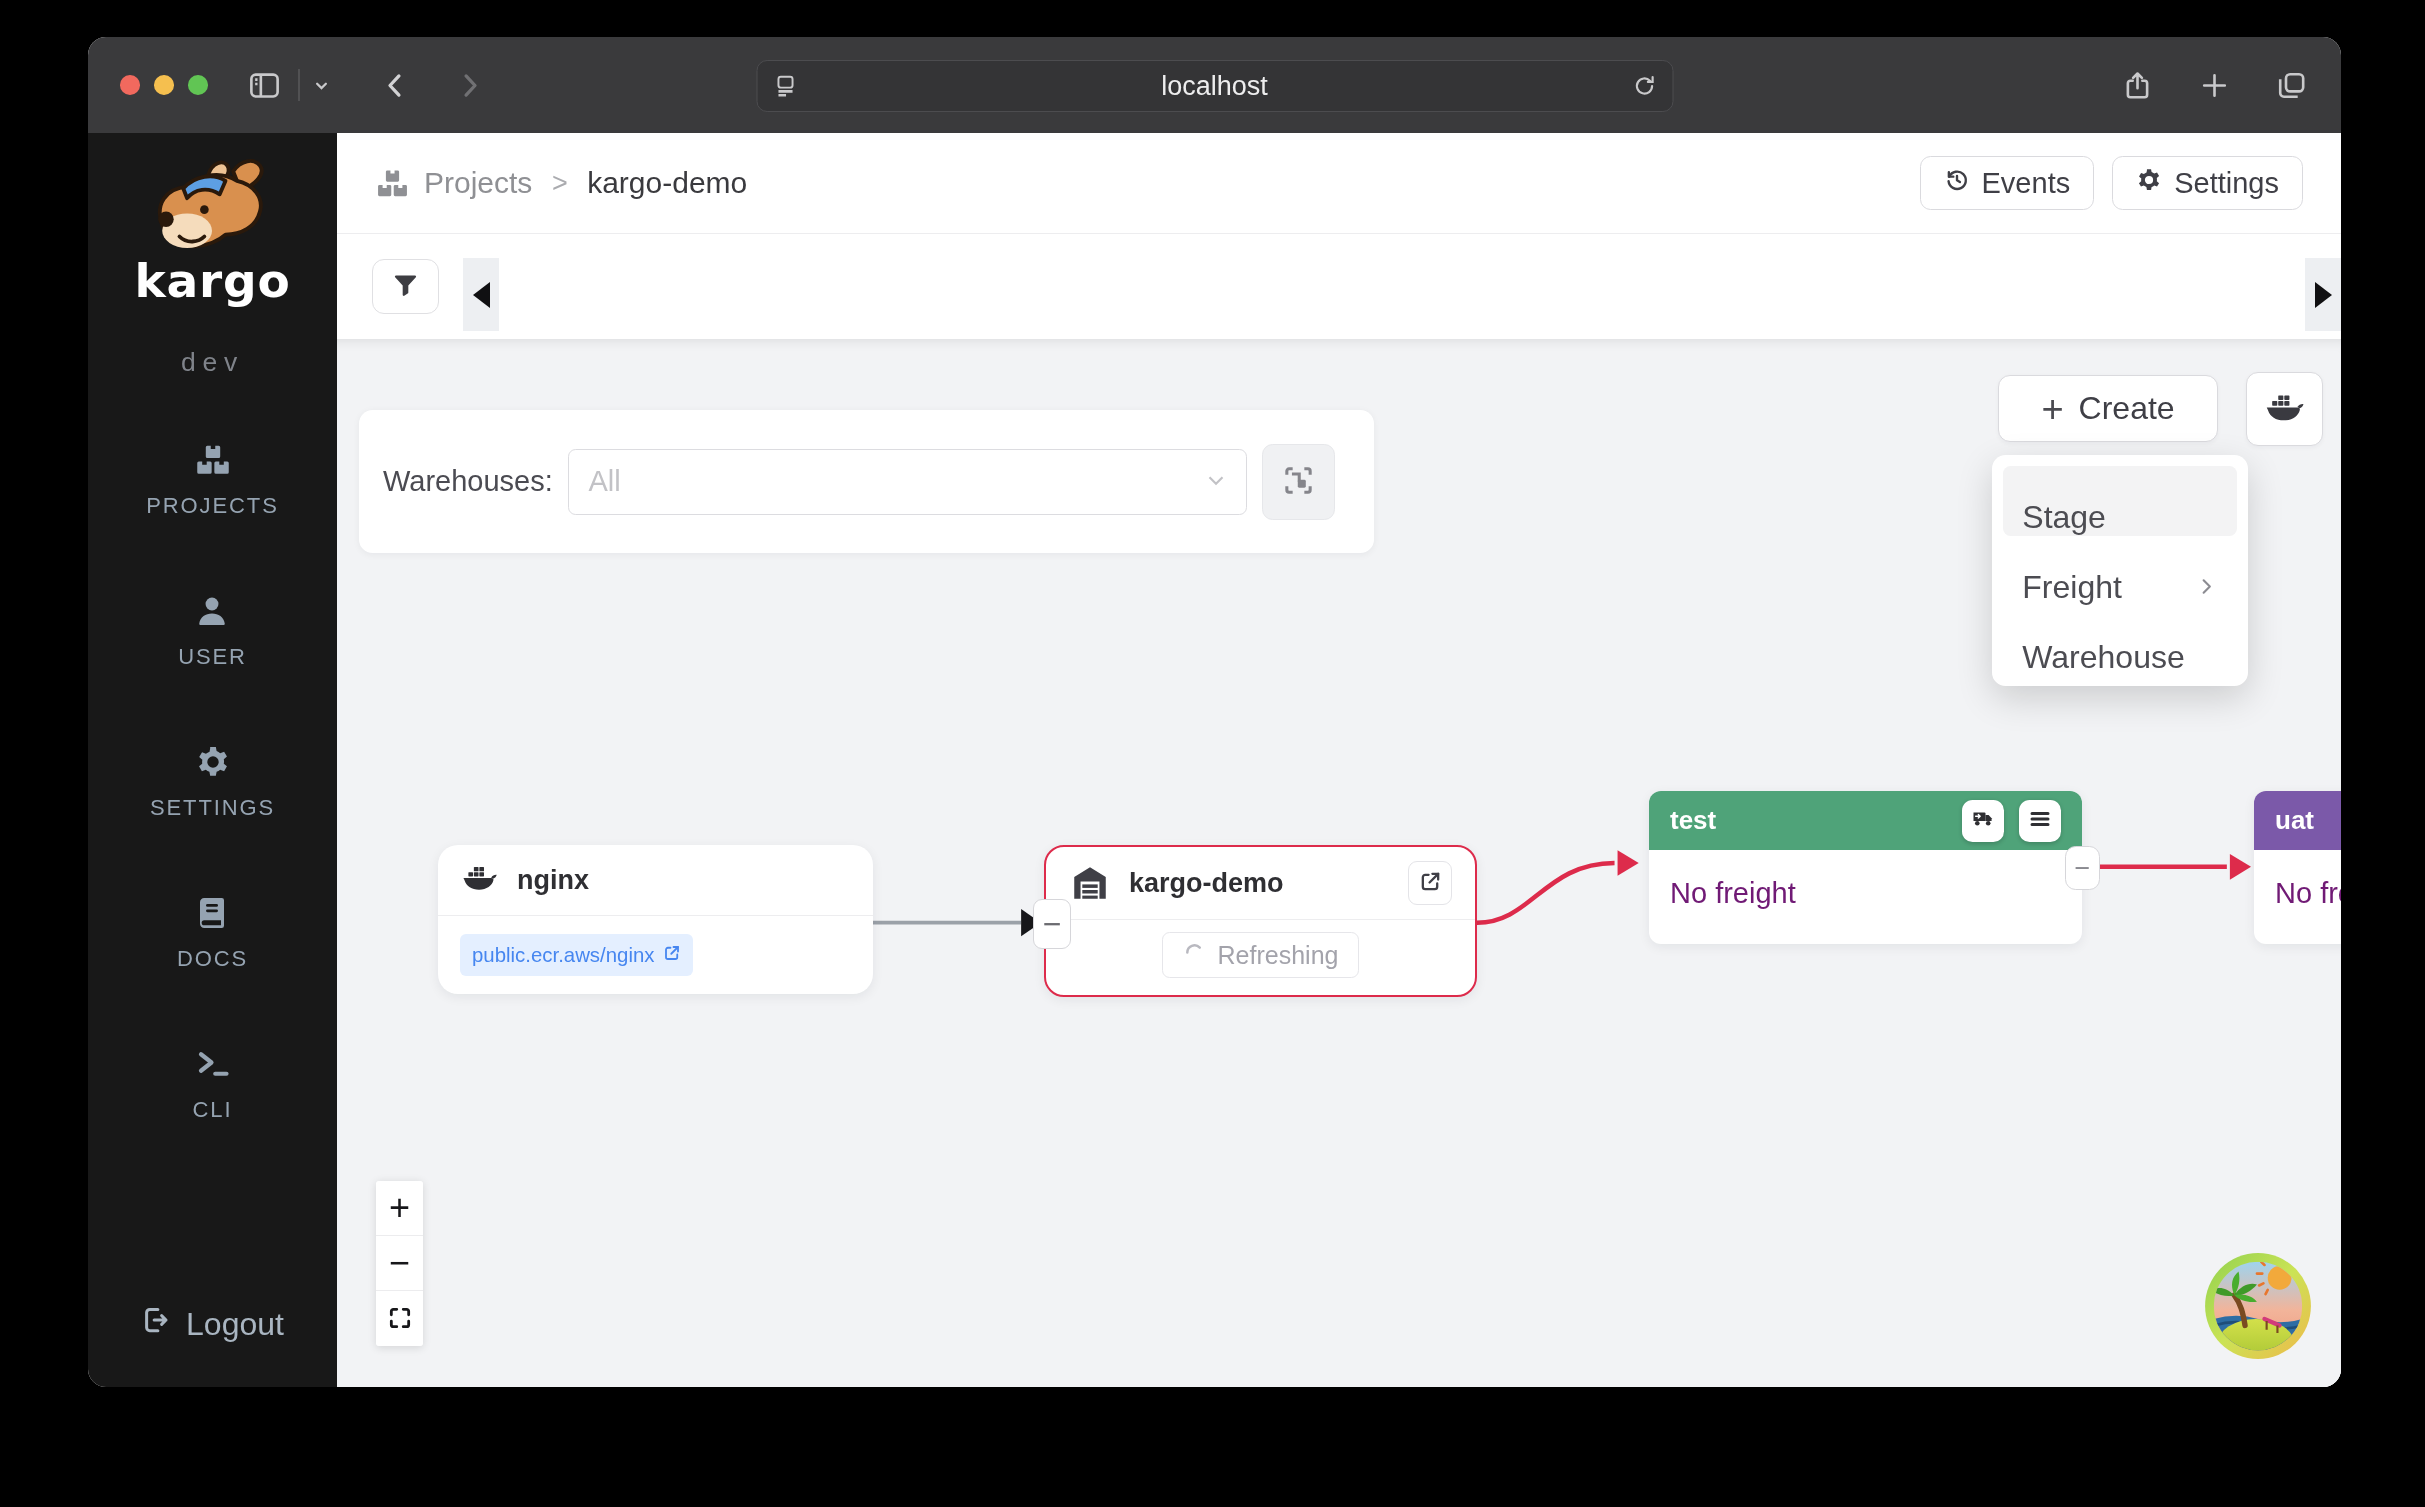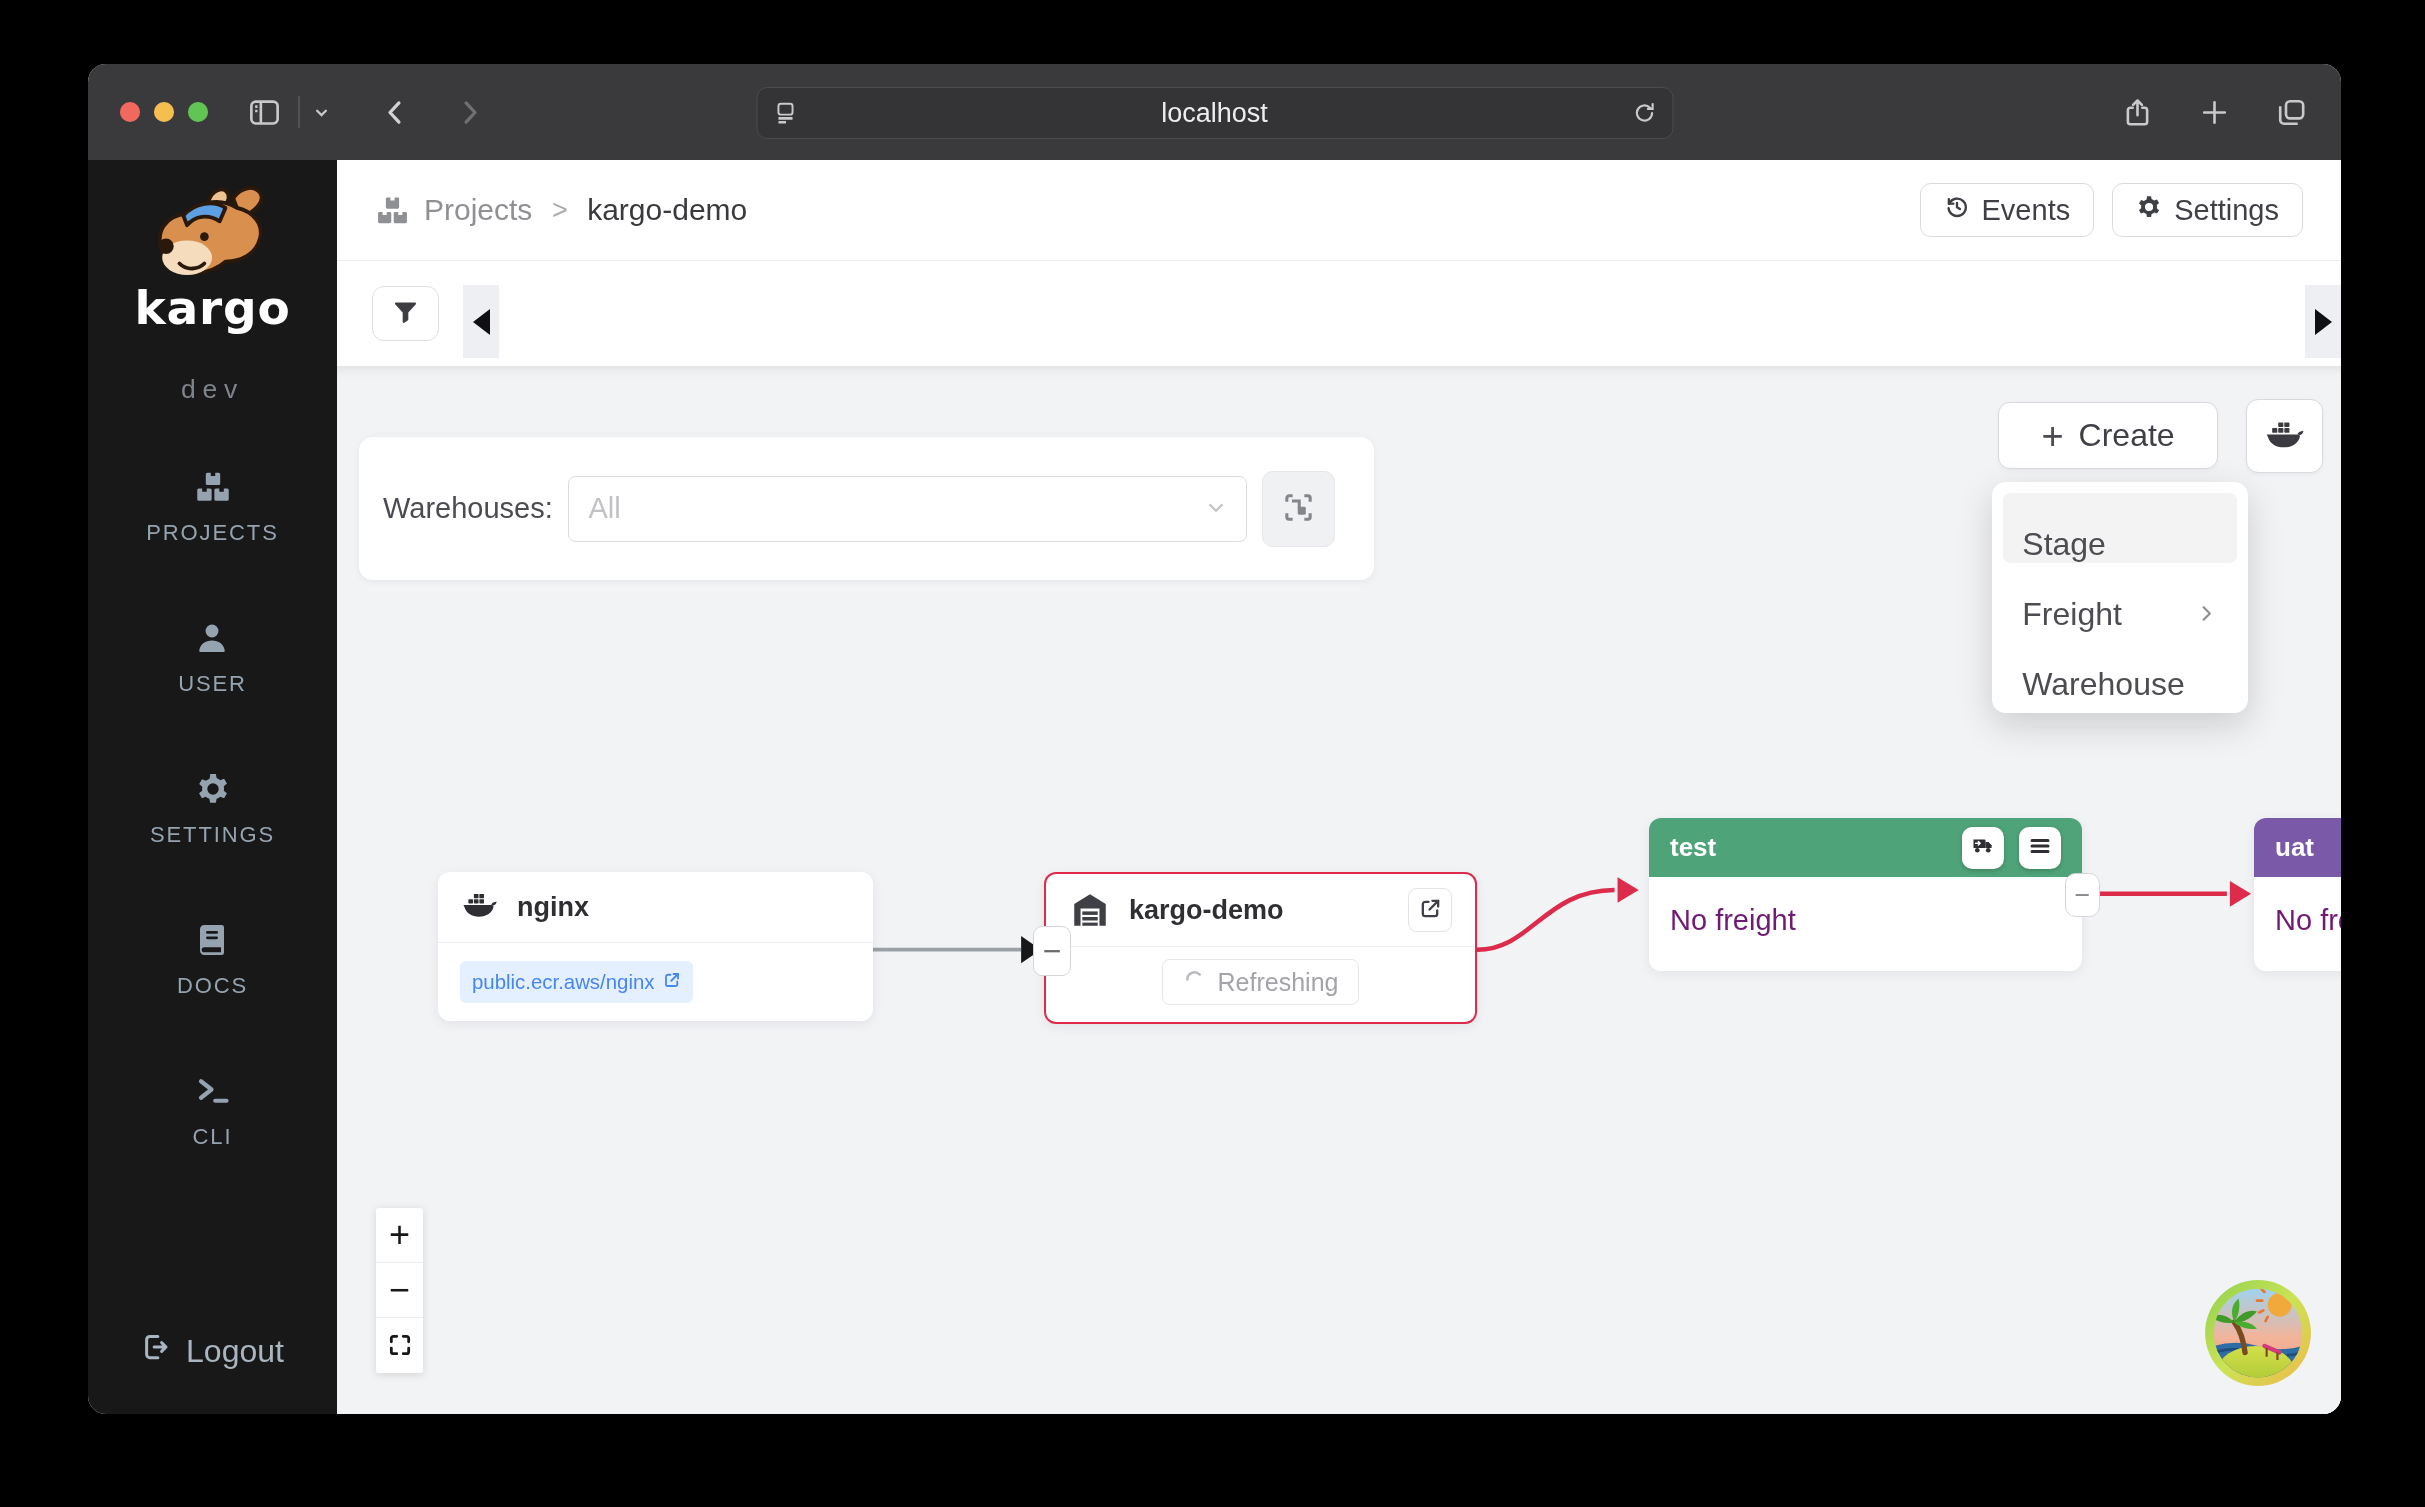--- a/index.html
+++ b/index.html
@@ -1,17 +1,17 @@
 <!DOCTYPE html>
 <html style="font-size:12px"><head>
 <meta charset="utf-8">
 <style>
   html,body{margin:0;padding:0;background:#000;width:2426px;height:1508px;font-family:"Liberation Sans",sans-serif;-webkit-font-smoothing:antialiased;}
   .stage{position:relative;width:2426px;height:1508px;background:#000;overflow:hidden;}
-  .window{position:absolute;left:88px;top:64px;width:2253px;height:1350px;border-radius:18px;overflow:hidden;background:#fff;}
+  .window{position:absolute;left:88px;top:37px;width:2253px;height:1350px;border-radius:18px;overflow:hidden;background:#fff;}
 
   
   .browser-bar{position:relative;height:96px;background:#3a3a3c;display:flex;align-items:center;}
   .traffic{display:flex;gap:14.4px;margin-left:32px;}
   .dot{width:19.7px;height:19.7px;border-radius:50%;}
   .dot.red{background:#f1695e;} .dot.yellow{background:#f5bf4f;} .dot.green{background:#61c554;}
   .bicon{color:#c9c9cb;display:inline-flex;align-items:center;justify-content:center;}
   .bicon svg{display:block;}
   .tb-sep{width:1.5px;height:32px;background:#515153;margin-left:16.6px;}
   .url-field{position:absolute;left:50%;top:23px;transform:translateX(-50%);width:915px;height:50px;background:#343436;border:1.5px solid #4c4c4f;border-radius:10.6px;display:flex;align-items:center;justify-content:center;}
@@ -72,21 +72,21 @@
   .docker-btn{position:absolute;left:1909px;top:33px;width:77px;height:74px;border:1.5px solid #dadade;border-radius:12px;background:#fff;display:flex;align-items:center;justify-content:center;box-sizing:border-box;color:#3a3a40;cursor:pointer;box-shadow:0 1.5px 4.5px rgba(16,24,40,.04);}
   .docker-btn svg{width:42px;height:32px;}
 
   .menu{position:absolute;left:1655px;top:116px;width:256px;background:#fff;border-radius:13.6px;box-shadow:0 12px 36px rgba(0,0,0,.16);padding:10.6px;box-sizing:border-box;z-index:30;}
   .menu-item{height:70px;display:flex;align-items:flex-end;padding:0 19.7px;border-radius:7.6px;font-size:32px;color:#4c4c52;cursor:pointer;}
   .menu-item.hl{background:#f3f3f4;}
   .menu-item .sub{margin-left:auto;color:#8c8c92;}
 
   .edges{position:absolute;left:0;top:0;width:2004px;height:1048px;pointer-events:none;}
 
-  .node{position:absolute;background:#fff;border-radius:12px;box-shadow:0 3px 12px rgba(16,24,40,.07);box-sizing:border-box;cursor:pointer;}
+  .node{position:absolute;background:#fff;border-radius:20px;box-shadow:0 3px 12px rgba(16,24,40,.07);box-sizing:border-box;cursor:pointer;}
   .node-header{display:flex;align-items:center;padding:0 23px;gap:18px;}
   .node-title{font-size:27px;font-weight:700;color:#2f2f33;}
   .nginx{left:101px;top:506px;width:435px;height:149px;}
   .nginx .node-header{height:70px;border-bottom:1.5px solid #ededef;color:#2f2f33;}
   .nginx .node-header svg{width:38px;height:29px;}
   .repo-chip{display:inline-flex;align-items:center;gap:9px;height:42px;padding:0 12px;background:#e4efff;border-radius:6px;margin:18px 0 0 22px;font-size:20.4px;color:#4686f0;cursor:pointer;}
   .repo-chip svg{width:18px;height:18px;}
 
   .kargo{left:707px;top:506px;width:433px;height:152px;border:2.3px solid #dd2b4b;}
   .kargo .node-header{height:72px;border-bottom:1.5px solid #ededef;}

